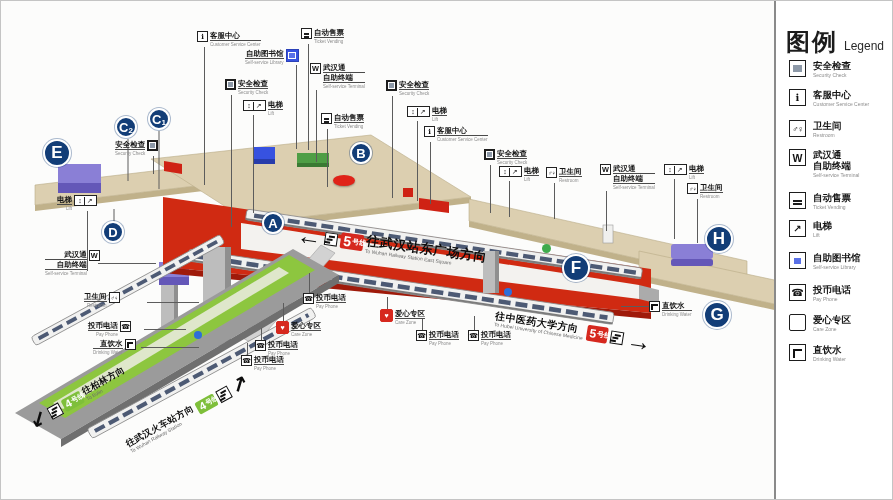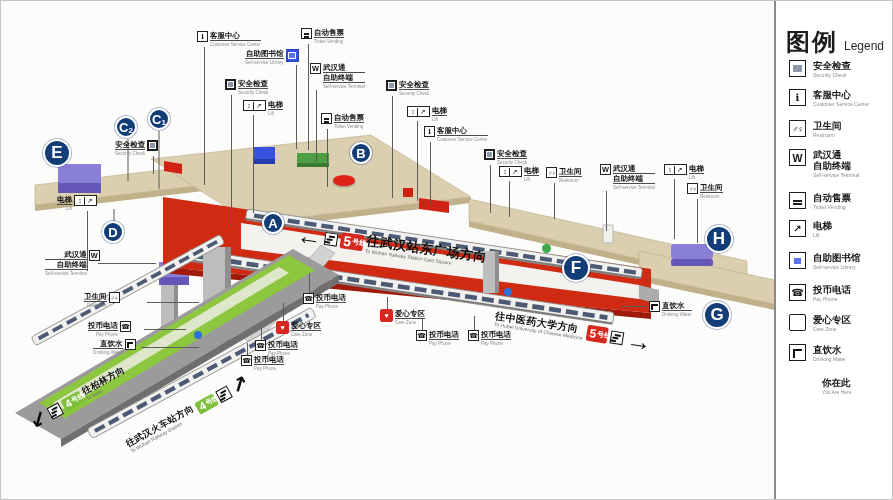--- a/index.html
+++ b/index.html
@@ -555,21 +555,14 @@
           <i>Care Zone</i>
         </span>
     </div>
     <div class="lrow" style="top:343px">
       <span class="licon g-water"></span>
       <span class="ltxt">
           <b>直饮水</b>
           <i>Drinking Water</i>
         </span>
     </div>
-    <div class="lrow" style="top:376px">
-      <span class="licon g-youarehere"></span>
-      <span class="ltxt">
-          <b>你在此</b>
-          <i>You Are Here</i>
-        </span>
-    </div>
   </div>
 </div>
 
 </body></html>

